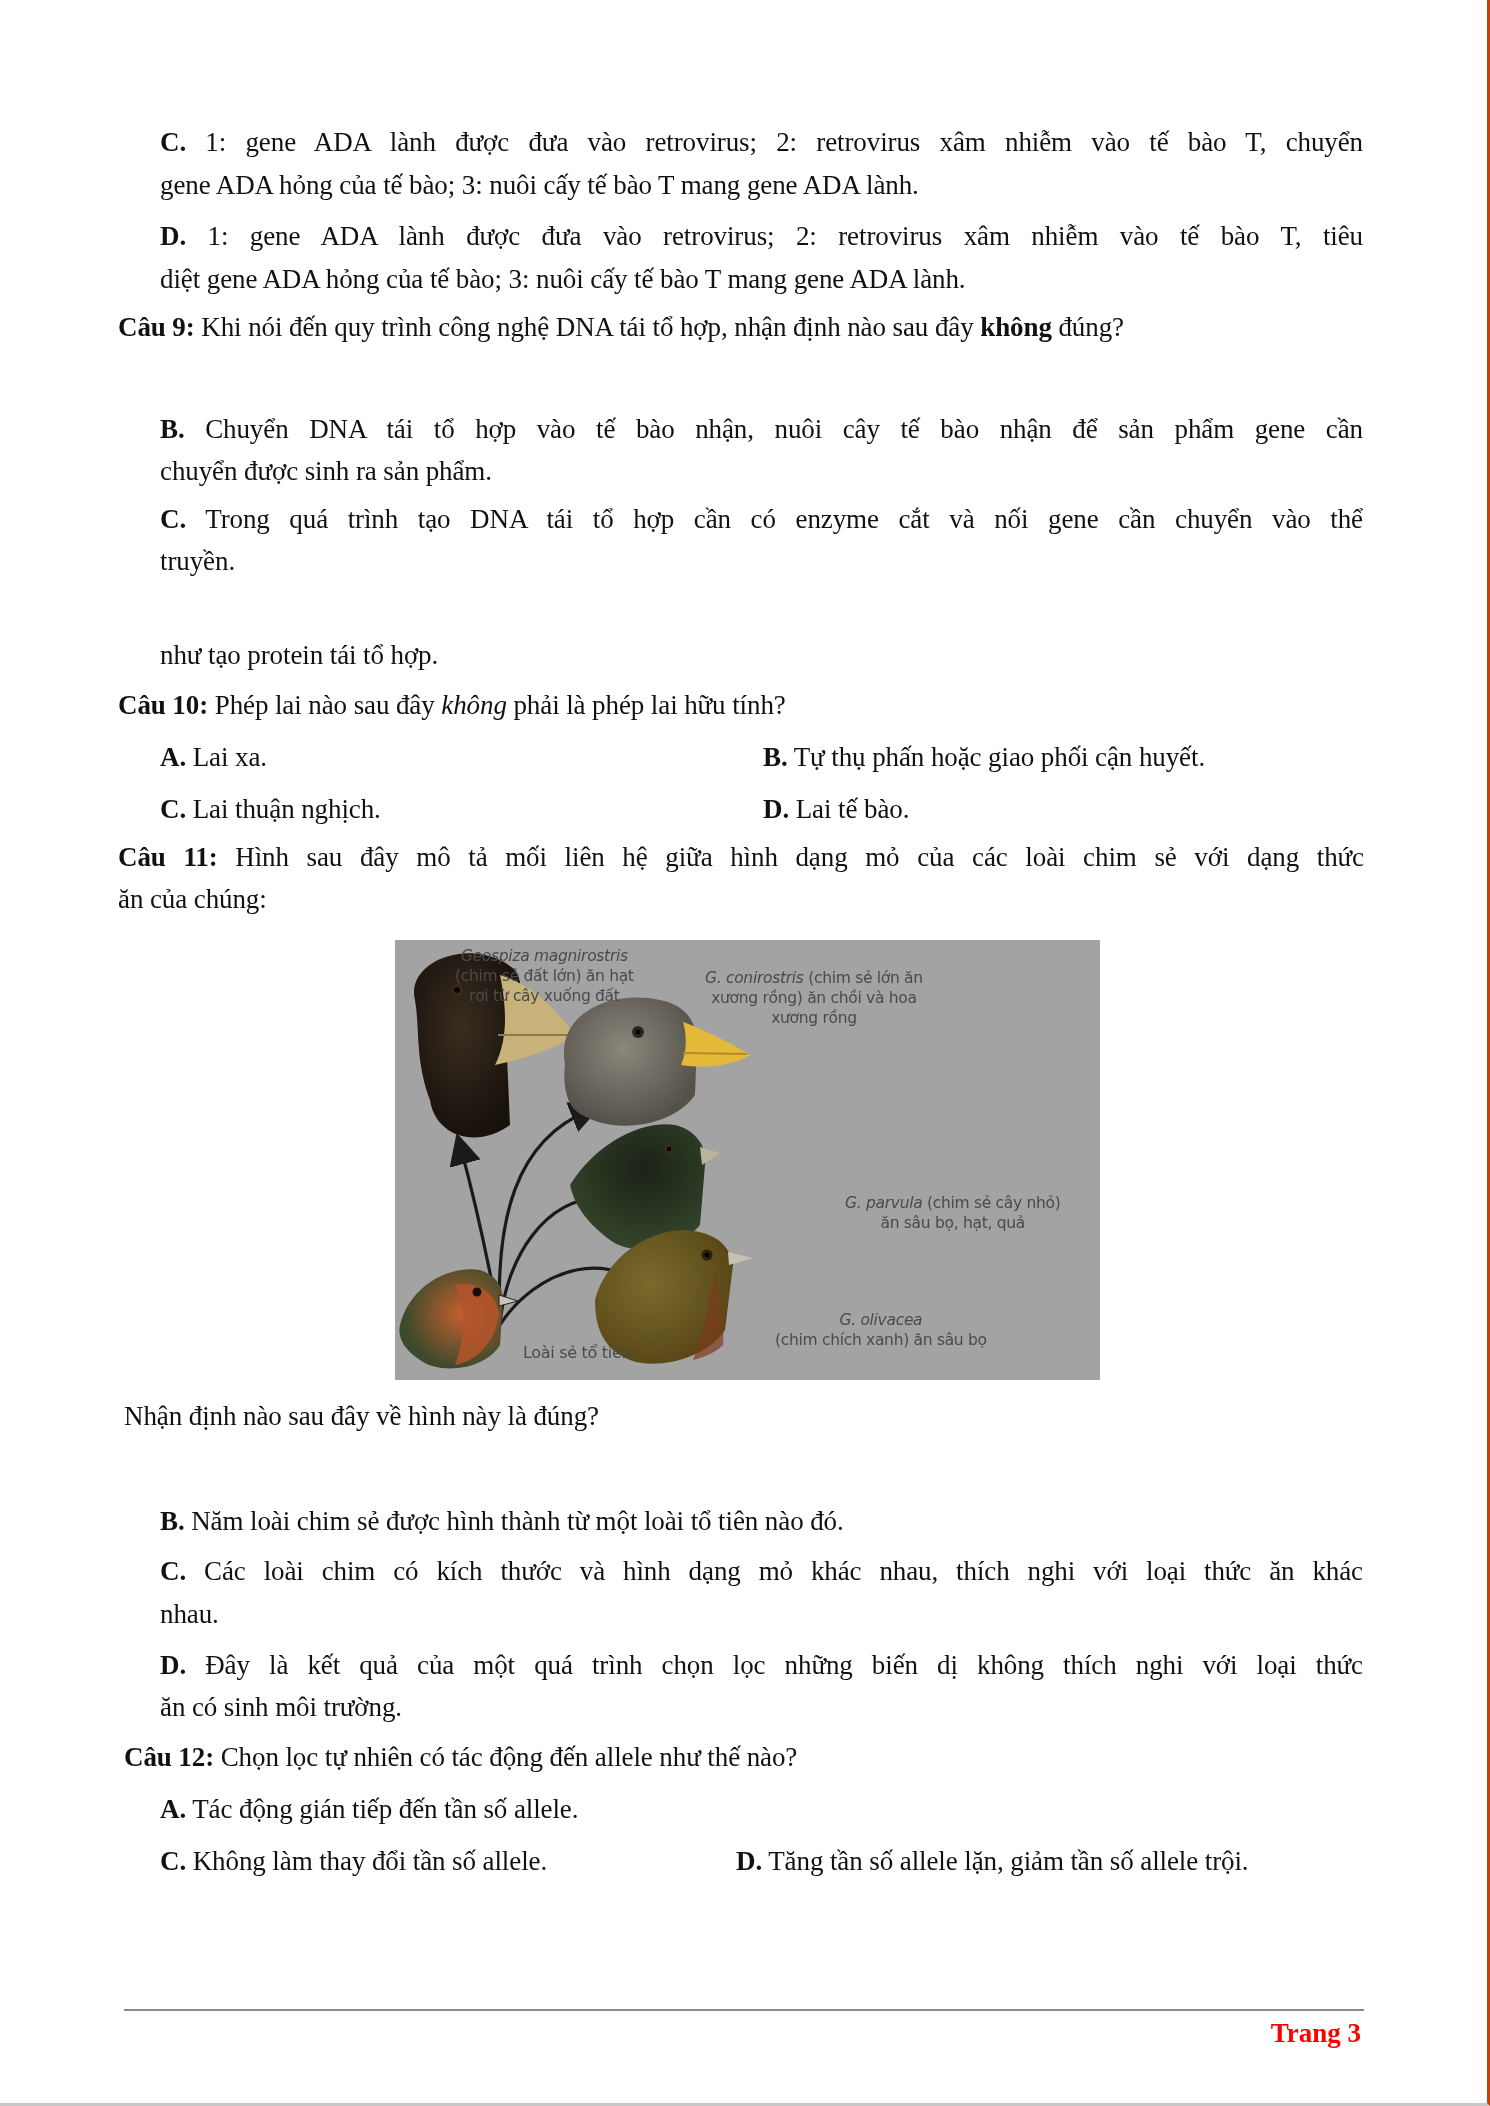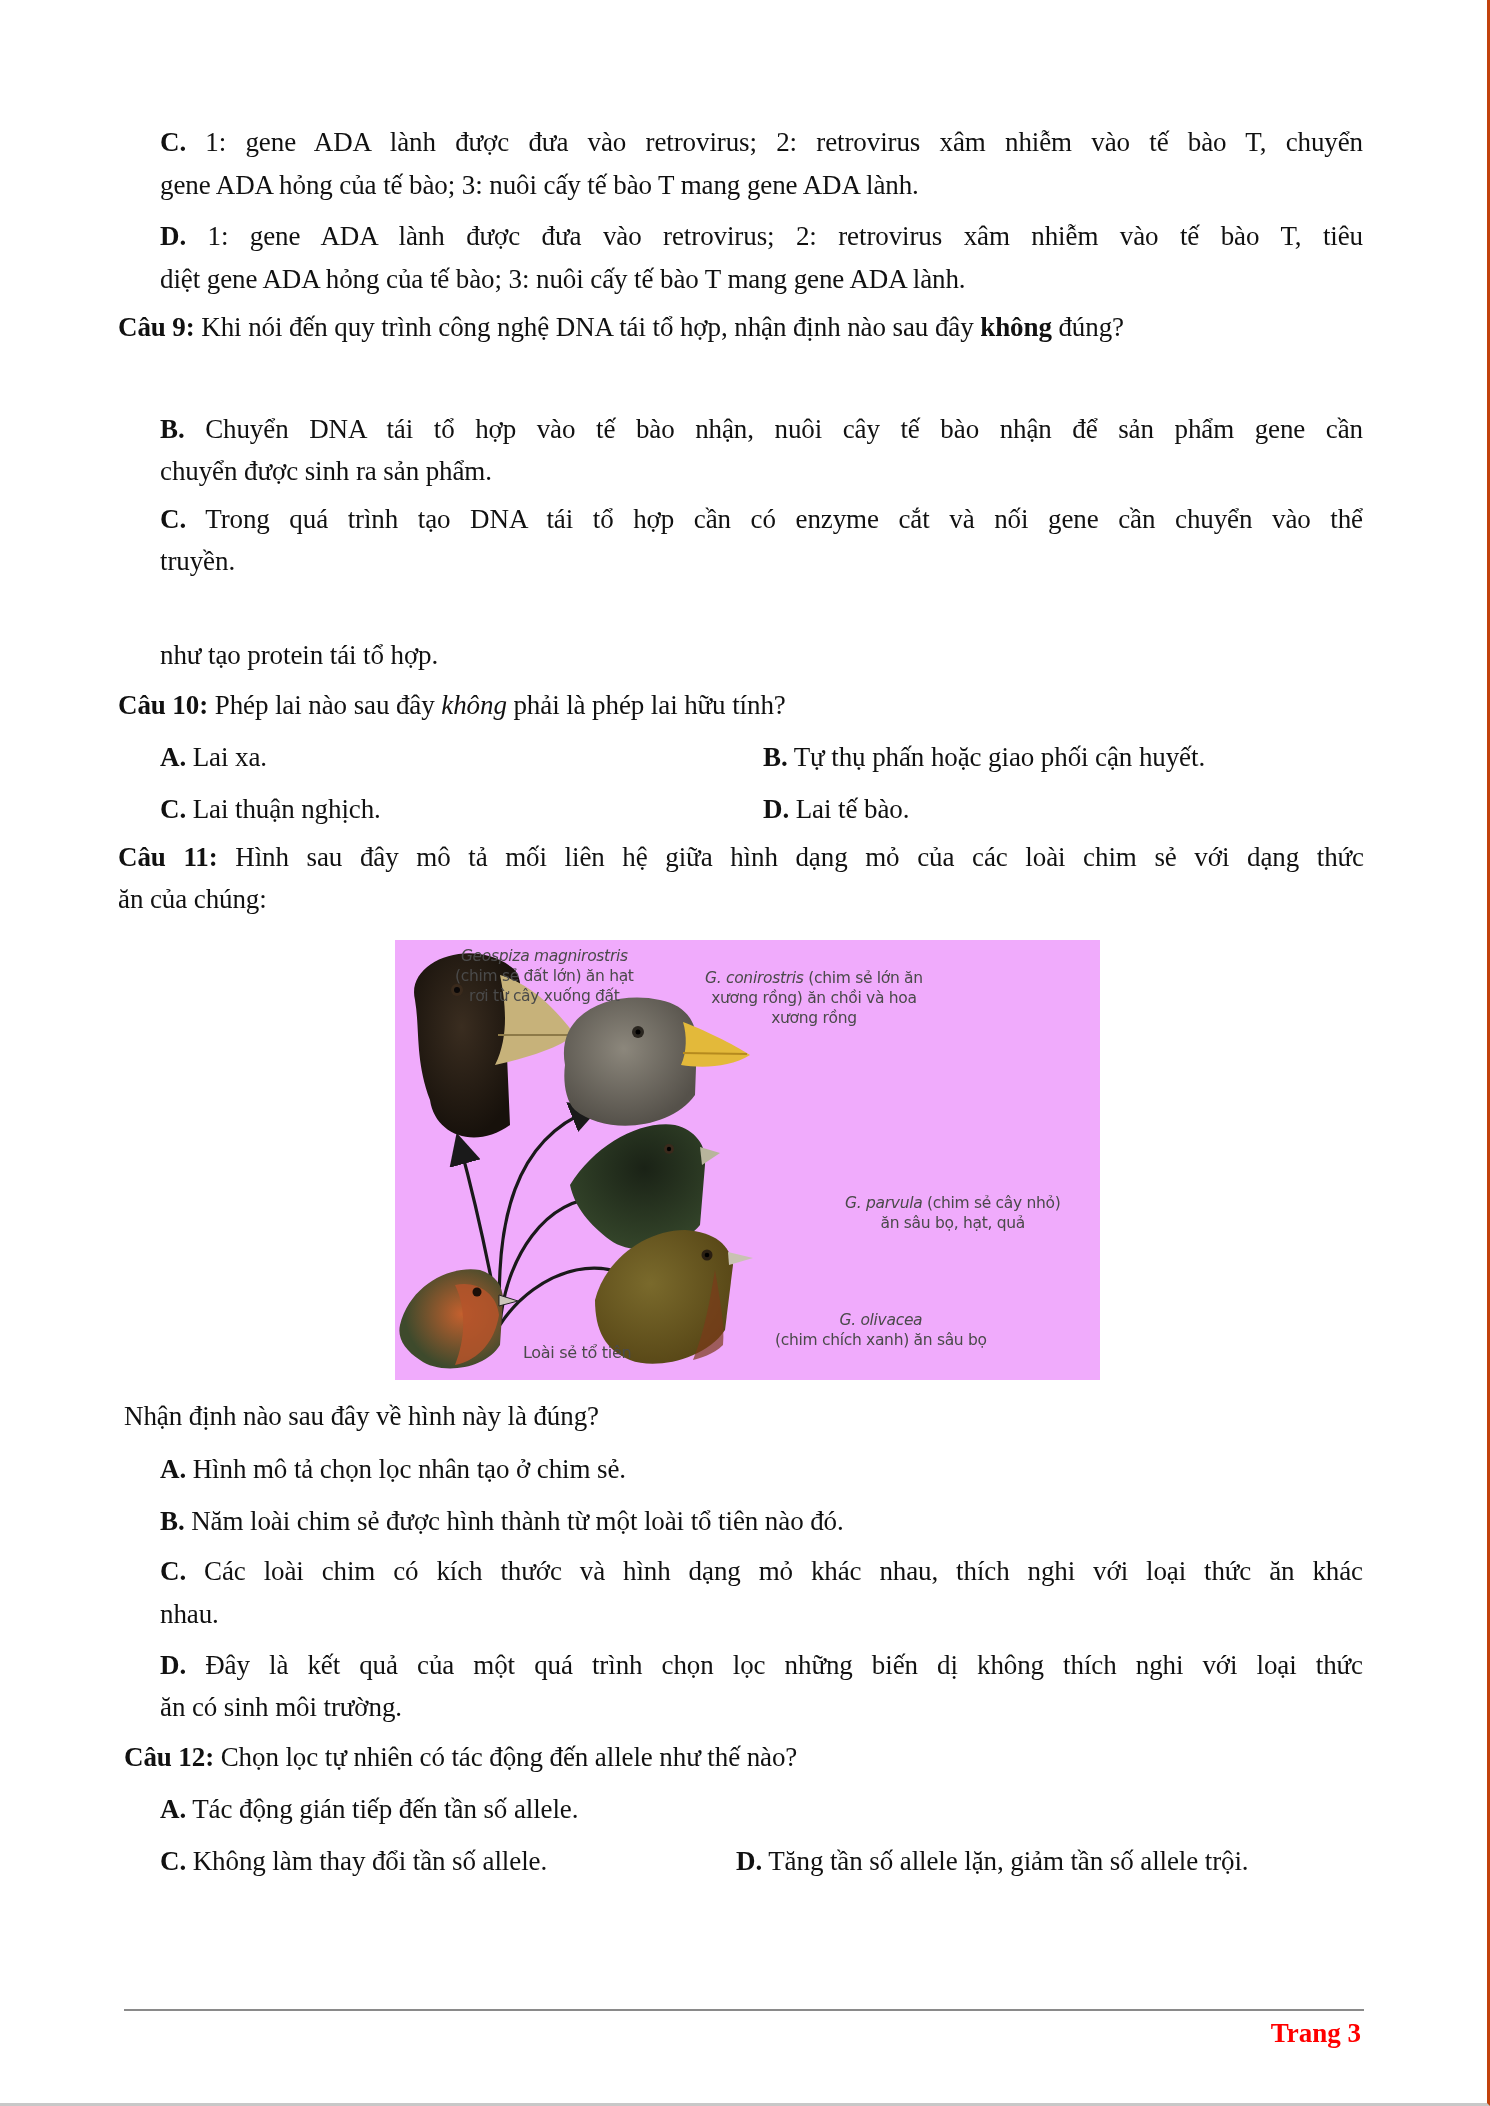--- a/index.html
+++ b/index.html
@@ -8,21 +8,21 @@
   .page { position:absolute; left:0; top:0; width:1487px; height:2103px;
           border-right:3px solid #c2410c; border-bottom:3px solid #c8c8c8; background:#fff; }
   .line { position:absolute; font-size:27px; line-height:32px; white-space:nowrap; letter-spacing:-0.1px; }
   .opt { left:160px; }
   .q { left:118px; }
   .col2-10 { left:763px; }
   .col2-12 { left:736px; }
   .justify { width:1203px; text-align:justify; text-align-last:justify; white-space:normal; }
   b { font-weight:700; }
   i { font-style:italic; }
-  .figure { position:absolute; left:395px; top:940px; width:705px; height:440px; background:#f0abfc; }
+  .figure { position:absolute; left:395px; top:940px; width:705px; height:440px; background:#a3a3a3; }
   .fig-label { position:absolute; font-family:"DejaVu Sans", sans-serif; font-size:15.5px; line-height:20px;
                color:#4a4a4a; text-align:center; white-space:nowrap; letter-spacing:-0.3px; }
   .footer-rule { position:absolute; left:124px; top:2009px; width:1240px; height:2px; background:#8a8a8a; }
   .page-num { position:absolute; right:126px; top:2018px; font-size:27px; font-weight:700; color:#ff0000; }
 </style>
 </head>
 <body>
 
 <div class="page">
 
@@ -136,21 +136,20 @@
       <div>ăn sâu bọ, hạt, quả</div>
     </div>
     <div class="fig-label" style="left:380px; top:370px;">
       <div><i>G. olivacea</i></div>
       <div>(chim chích xanh) ăn sâu bọ</div>
     </div>
     <div class="fig-label" style="left:128px; top:403px; font-size:16px;">Loài sẻ tổ tiên</div>
   </div>
 
   <div class="line q" style="top:1400px; left:124px;">Nhận định nào sau đây về hình này là đúng?</div>
-  <div class="line opt" style="top:1453px"><b>A.</b><span> Hình mô tả chọn lọc nhân tạo ở chim sẻ.</span></div>
   <div class="line opt" style="top:1505px"><b>B.</b><span> Năm loài chim sẻ được hình thành từ một loài tổ tiên nào đó.</span></div>
   <div class="line opt justify" style="top:1555px"><b>C.</b><span> Các loài chim có kích thước và hình dạng mỏ khác nhau, thích nghi với loại thức ăn khác</span></div>
   <div class="line opt" style="top:1598px">nhau.</div>
   <div class="line opt justify" style="top:1649px"><b>D.</b><span> Đây là kết quả của một quá trình chọn lọc những biến dị không thích nghi với loại thức</span></div>
   <div class="line opt" style="top:1691px">ăn có sinh môi  trường.</div>
 
   <div class="line q" style="top:1741px; left:124px;"><b>Câu 12:</b><span> Chọn lọc tự nhiên có tác động đến allele như thế nào?</span></div>
   <div class="line opt" style="top:1793px"><b>A.</b><span> Tác động gián tiếp đến tần số allele.</span></div>
   <div class="line opt" style="top:1845px"><b>C.</b><span> Không làm thay đổi tần số allele.</span></div>
   <div class="line col2-12" style="top:1845px"><b>D.</b><span> Tăng tần số allele lặn, giảm tần số allele trội.</span></div>

